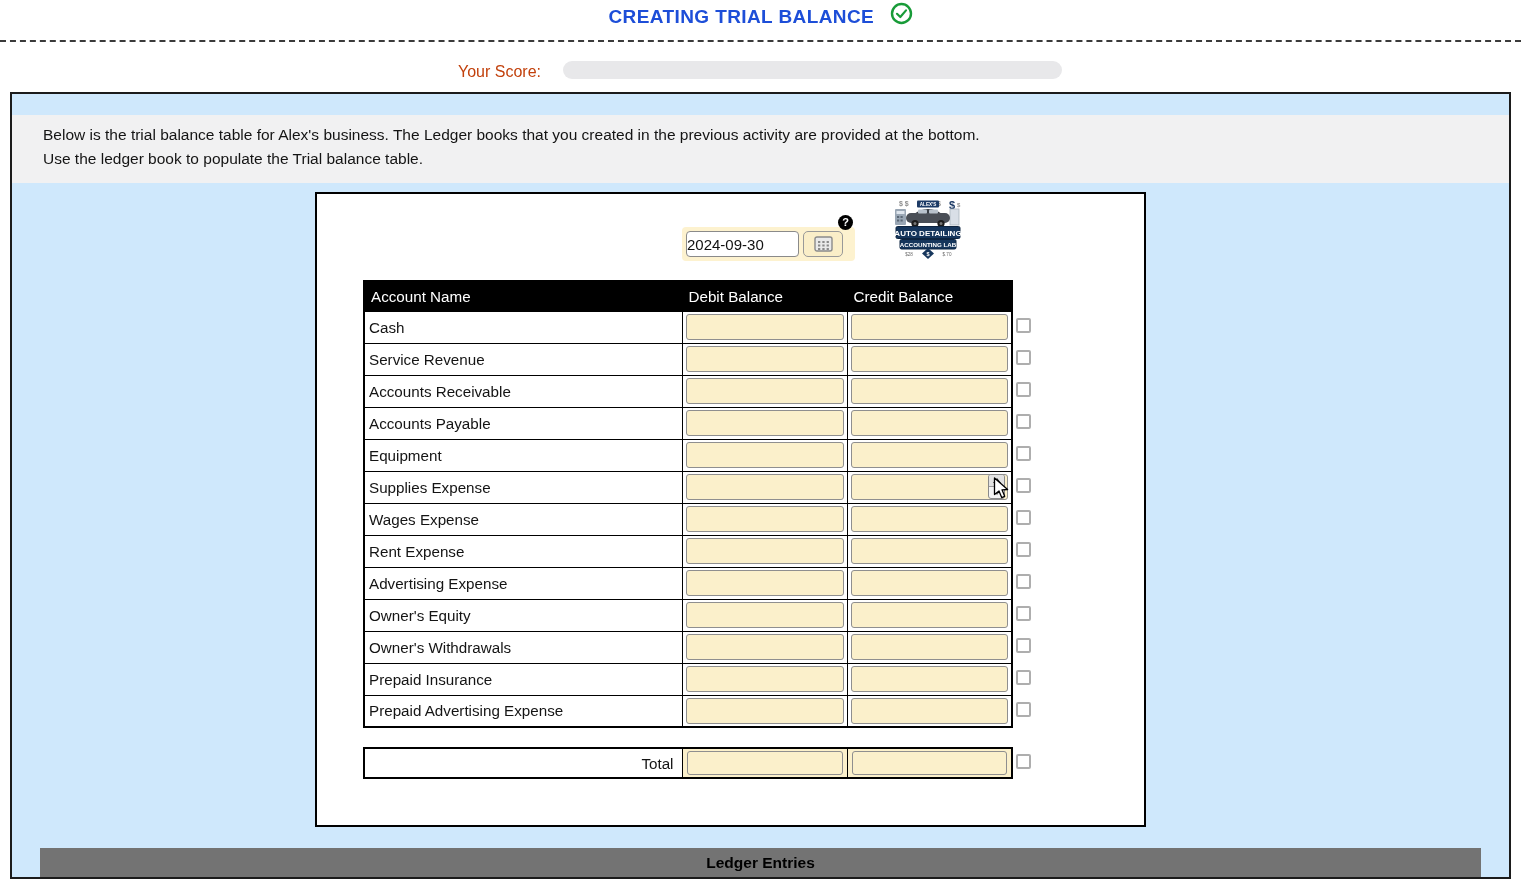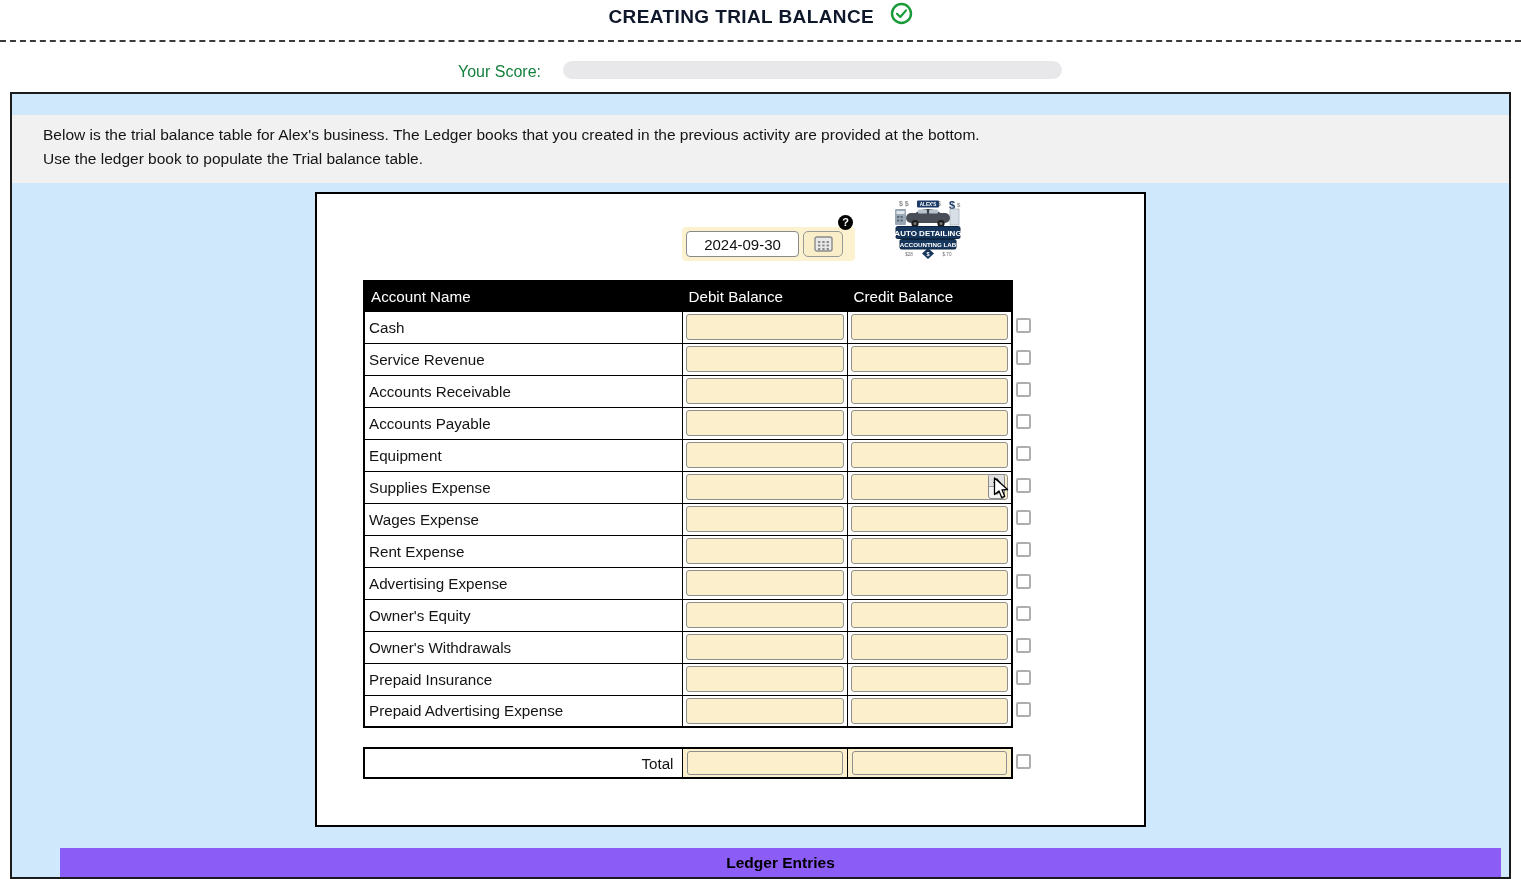--- a/index.html
+++ b/index.html
@@ -2,25 +2,25 @@
 <html><head>
 <meta charset="utf-8">
 <style>
   * { margin:0; padding:0; box-sizing:border-box; }
   body { font-family:"Liberation Sans", sans-serif; background:#fff; }
   .page { position:relative; width:1521px; height:879px; background:#fff; overflow:hidden; }
 
   
   .title-row { position:absolute; top:5px; left:0; right:0; text-align:center; }
   .page-title { display:inline-block; vertical-align:middle; font-size:19px; font-weight:600;
-                letter-spacing:.4px; color:#0f172a; }
+                letter-spacing:.4px; color:#1d4ed8; }
   .check-icon { display:inline-block; vertical-align:middle; margin-left:11px; margin-top:-3px; }
   .dashed-sep { position:absolute; top:40px; left:0; width:100%; border-top:2px dashed #3a3a3a; }
 
-  .score-label { position:absolute; top:63px; left:458px; font-size:16px; color:#15803d;text-align:center; }
+  .score-label { position:absolute; top:63px; left:458px; font-size:16px; color:#c2410c;text-align:center; }
   .score-bar { position:absolute; top:61px; left:563px; width:499px; height:18px;
                background:#e8e8ea; border-radius:9px; }
 
   
   .panel { position:absolute; left:10px; top:92px; width:1501px; height:787px;
            background:#cfe8fc; border:2px solid #1b1b1b; }
   .instruction-band { position:absolute; left:0; right:0; top:21px; height:68px;
                       background:#f1f1f2; padding:8px 20px 0 31px;
                       font-size:15.5px; color:#141414; line-height:24px; }
 
@@ -28,21 +28,21 @@
   .card { position:absolute; left:303px; top:98px; width:831px; height:635px;
           background:#fff; border:2px solid #000; }
   .biz-title { position:absolute; left:0; top:8px; width:568px; text-align:center;
                color:#1b5fe3; font-weight:bold; font-size:17px; }
   .date-label { position:absolute; left:0; top:40px; width:354px; text-align:right;
                 font-size:15.5px; color:#101010; }
   .date-box { position:absolute; left:365px; top:33px; width:173px; height:34px;
               background:#fdf2cf; border-radius:4px; }
   .date-input { position:absolute; left:4px; top:4px; width:113px; height:26px;
                 background:#fff; border:1px solid #8a8a8a; border-radius:4px;
-                text-align:center; font-size:15px; color:#111; font-family:"Liberation Sans", sans-serif; }
+                font-size:15px; color:#111; font-family:"Liberation Sans", sans-serif; }
   .cal-btn { position:absolute; left:121px; top:4px; width:40px; height:26px;
              background:#faeec8; border:1px solid #999; border-radius:5px;
              display:flex; align-items:center; justify-content:center; cursor:pointer; }
   .q-icon { position:absolute; left:521px; top:21px; width:15px; height:15px; border-radius:50%;
             background:#000; color:#fff; font-size:11px; font-weight:bold; text-align:center;
             line-height:15px; }
 
   
   .tb-table { position:absolute; left:46px; top:86px; border-collapse:collapse; }
   .tb-table th { background:#000000; color:#fff; font-weight:normal; font-size:15.2px;
@@ -74,22 +74,22 @@
              display:flex; align-items:center; justify-content:center; }
   .spin-down { height:11px; display:flex; align-items:center; justify-content:center; }
   .tri-up { width:0; height:0; border-left:4px solid transparent; border-right:4px solid transparent;
             border-bottom:5px solid #1c1c1c; }
   .tri-down { width:0; height:0; border-left:3px solid transparent; border-right:3px solid transparent;
               border-top:4px solid #555; }
   .mouse-cursor { position:absolute; left:993px; top:477px; z-index:50; }
 
   
   .ledger-bar { position:absolute; left:28px; top:754px; width:1441px; height:29px;
-                background:#8b5cf6; text-align:center; font-weight:bold; font-size:15.5px;
-                color:#000; line-height:29px;margin-left:20px; }
+                background:#737373; text-align:center; font-weight:bold; font-size:15.5px;
+                color:#000; line-height:29px; }
 
   .logo { position:absolute; left:576px; top:4px; }
 </style>
 </head>
 <body>
 
 <div class="page">
 
   <div class="title-row">
     <span class="page-title">CREATING TRIAL BALANCE</span>

